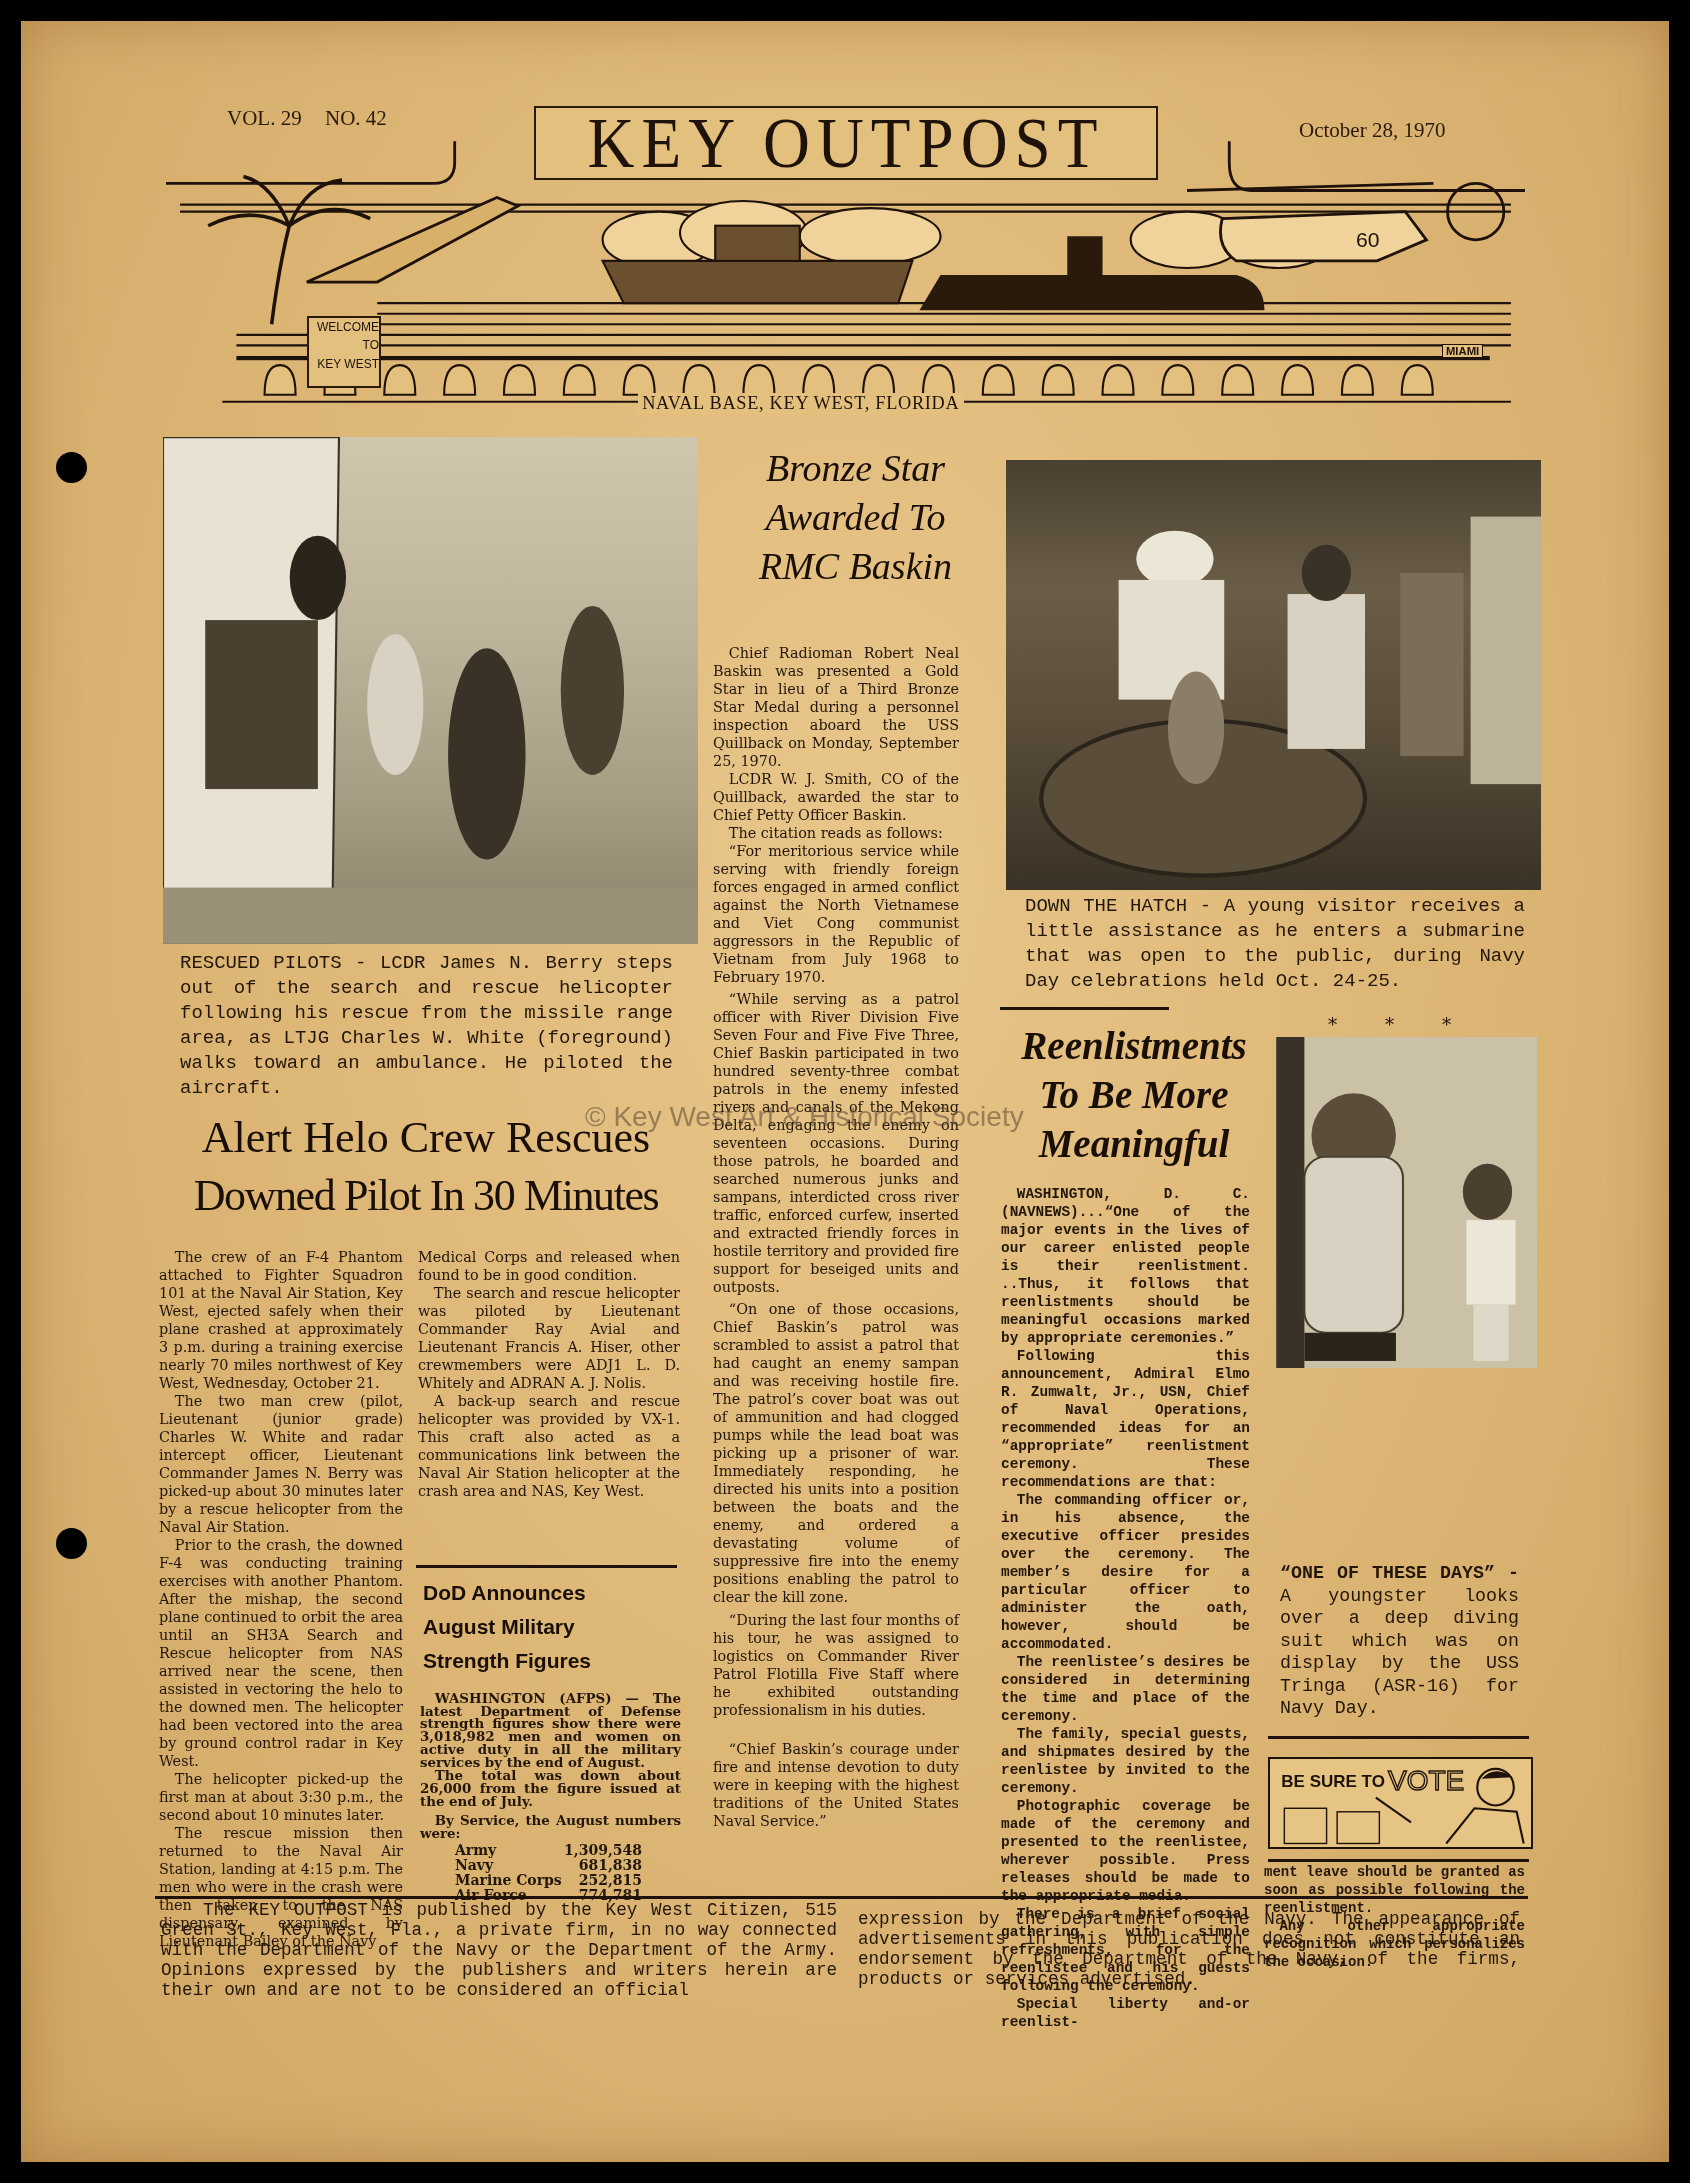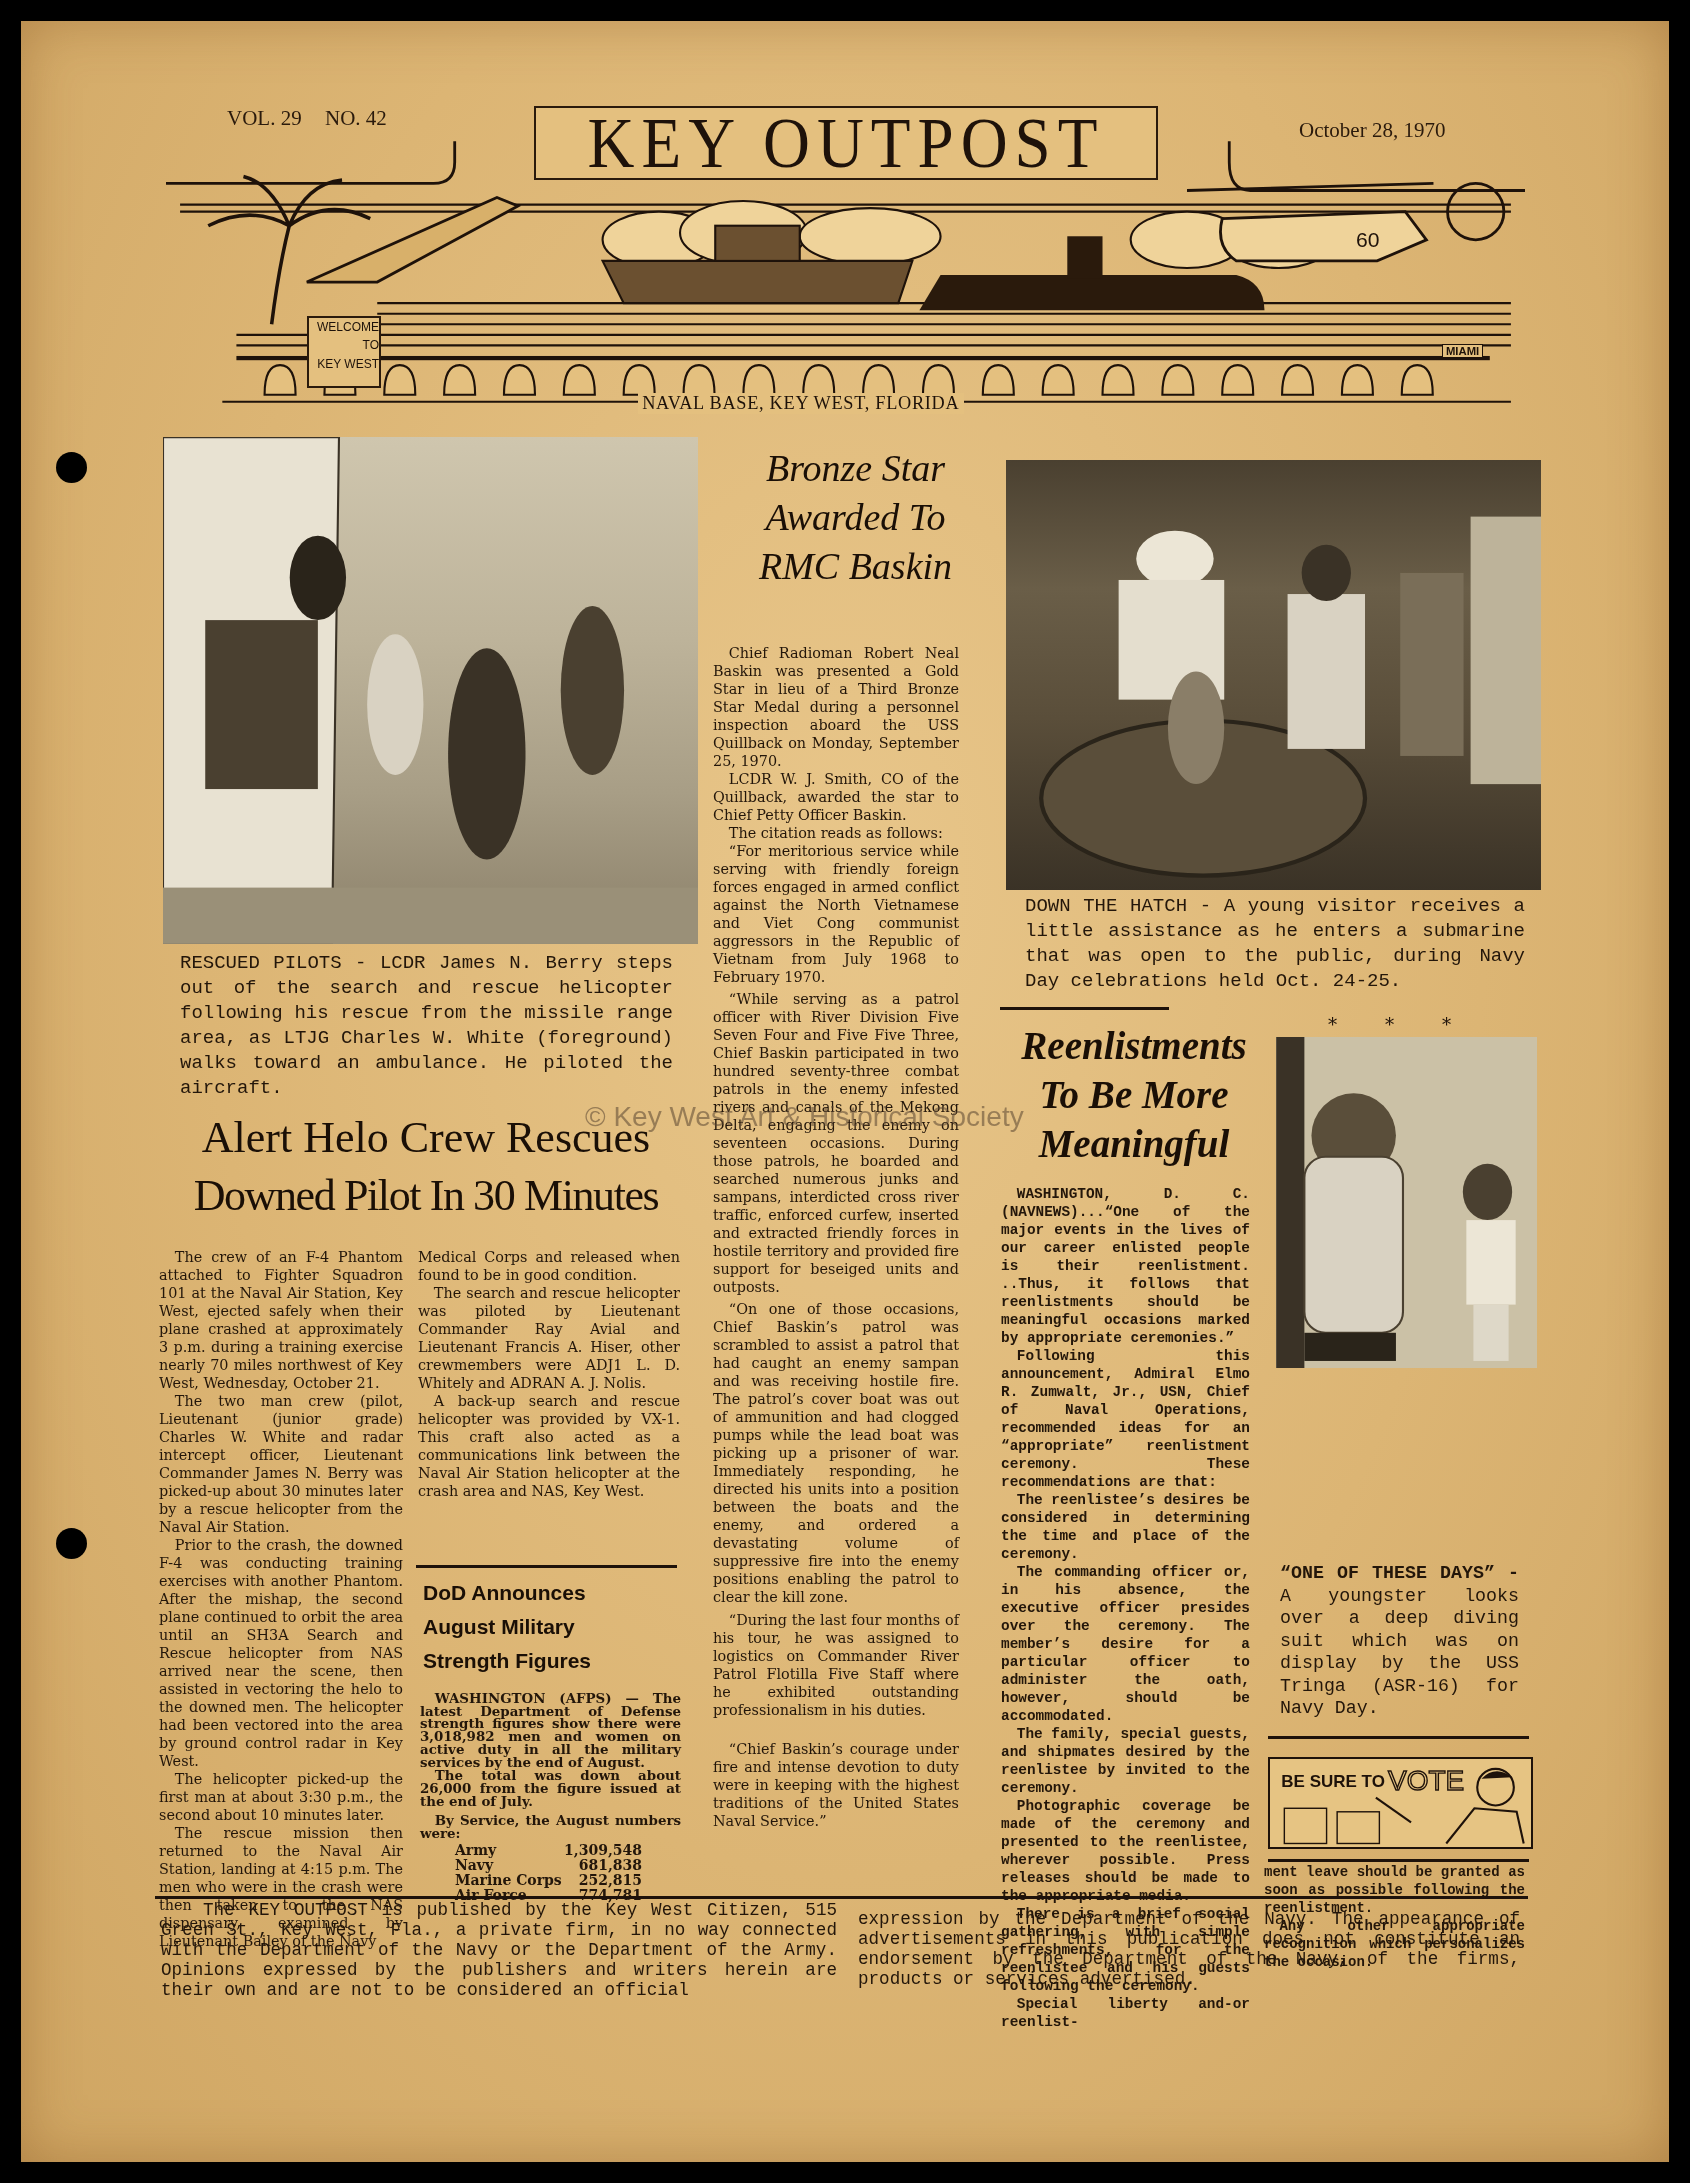--- a/index.html
+++ b/index.html
@@ -184,22 +184,22 @@
 <div class="stars">* * *</div>
 
 <div class="headline italhead" style="left:986px;top:1021px;width:296px;font-size:39px;line-height:49px;font-weight:bold;">
   <div>Reenlistments</div>
   <div>To Be More</div>
   <div>Meaningful</div>
 </div>
 <div class="col" style="left:1001px;top:1185px;width:249px;font-family:'Liberation Mono','DejaVu Sans Mono',monospace;font-weight:bold;">
   <p>WASHINGTON, D. C. (NAVNEWS)...“One of the major events in the lives of our career enlisted people is their reenlistment. ..Thus, it follows that reenlistments should be meaningful occasions marked by appropriate ceremonies.”</p>
   <p>Following this announcement, Admiral Elmo R. Zumwalt, Jr., USN, Chief of Naval Operations, recommended ideas for an “appropriate” reenlistment ceremony. These recommendations are that:</p>
+  <p>The commanding officer or, in his absence, the executive officer presides over the ceremony. The member’s desire for a particular officer to administer the oath, however, should be accommodated.</p>
   <p>The reenlistee’s desires be considered in determining the time and place of the ceremony.</p>
-  <p>The commanding officer or, in his absence, the executive officer presides over the ceremony. The member’s desire for a particular officer to administer the oath, however, should be accommodated.</p>
   <p>The family, special guests, and shipmates desired by the reenlistee by invited to the ceremony.</p>
   <p>Photographic coverage be made of the ceremony and presented to the reenlistee, wherever possible. Press releases should be made to the appropriate media.</p>
   <p>There is a brief social gathering, with simple refreshments, for the reenlistee and his guests following the ceremony.</p>
   <p>Special liberty and-or reenlist-</p>
 </div>
 
 <div class="photo" style="left:1276px;top:1037px;width:261px;height:331px;background:linear-gradient(180deg,#d6ccb2 0%,#c9bf a4 50%,#b0a68c 100%);background-color:#cbc1a6;">
   <svg width="261" height="331" viewBox="0 0 370 470">
     <rect x="0" y="0" width="40" height="470" fill="#3a3226"></rect>
     <circle cx="110" cy="140" r="60" fill="#5a4e3a"></circle>

